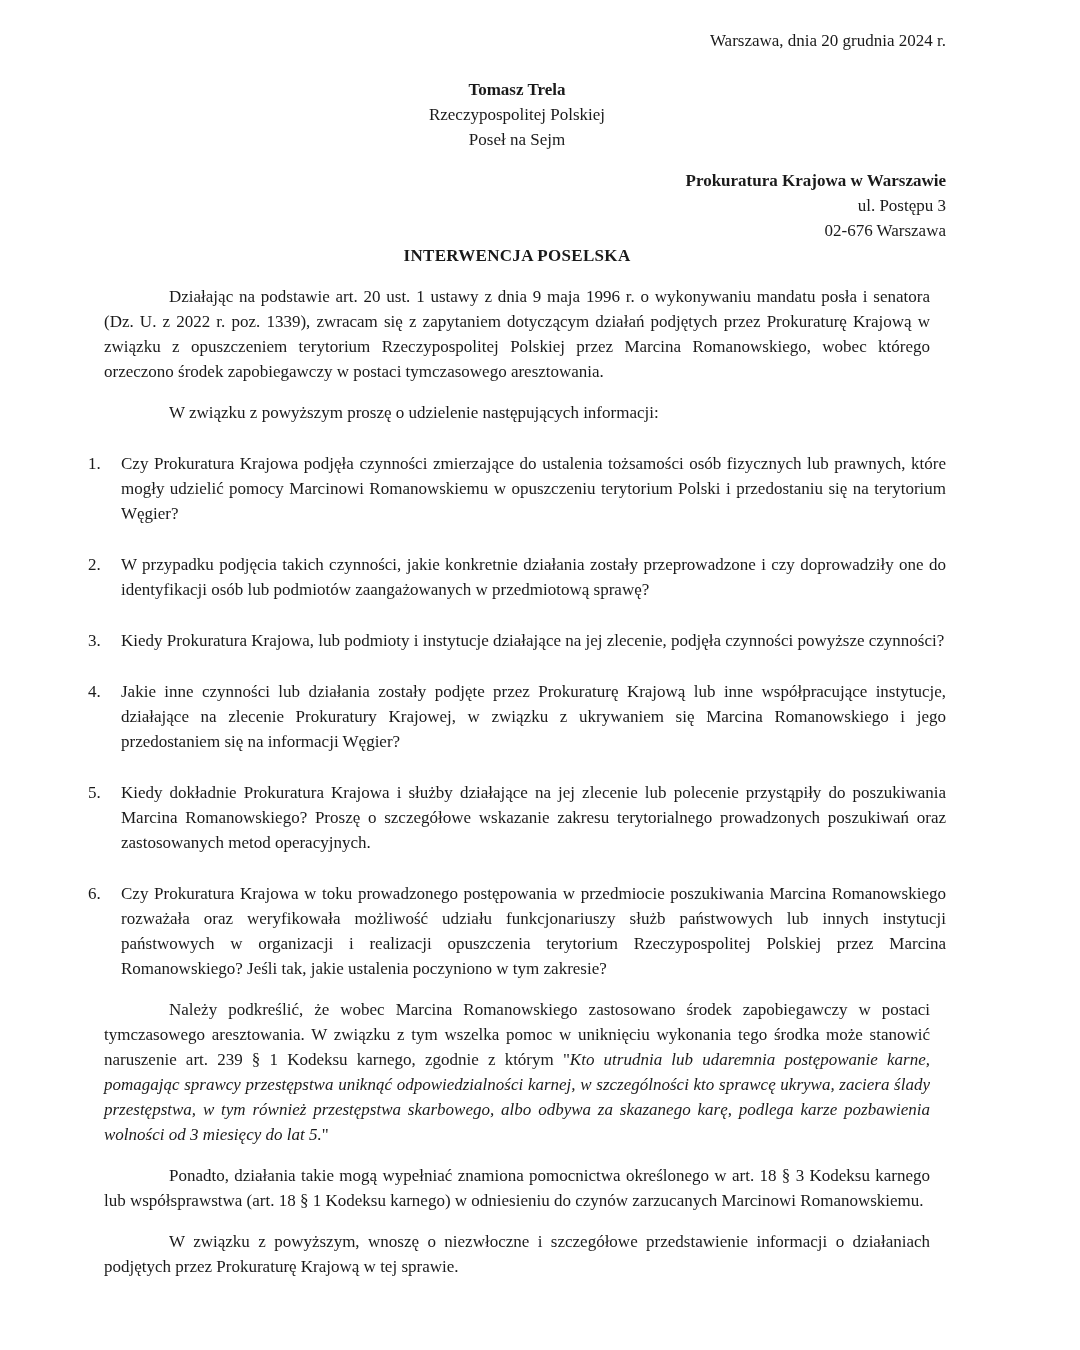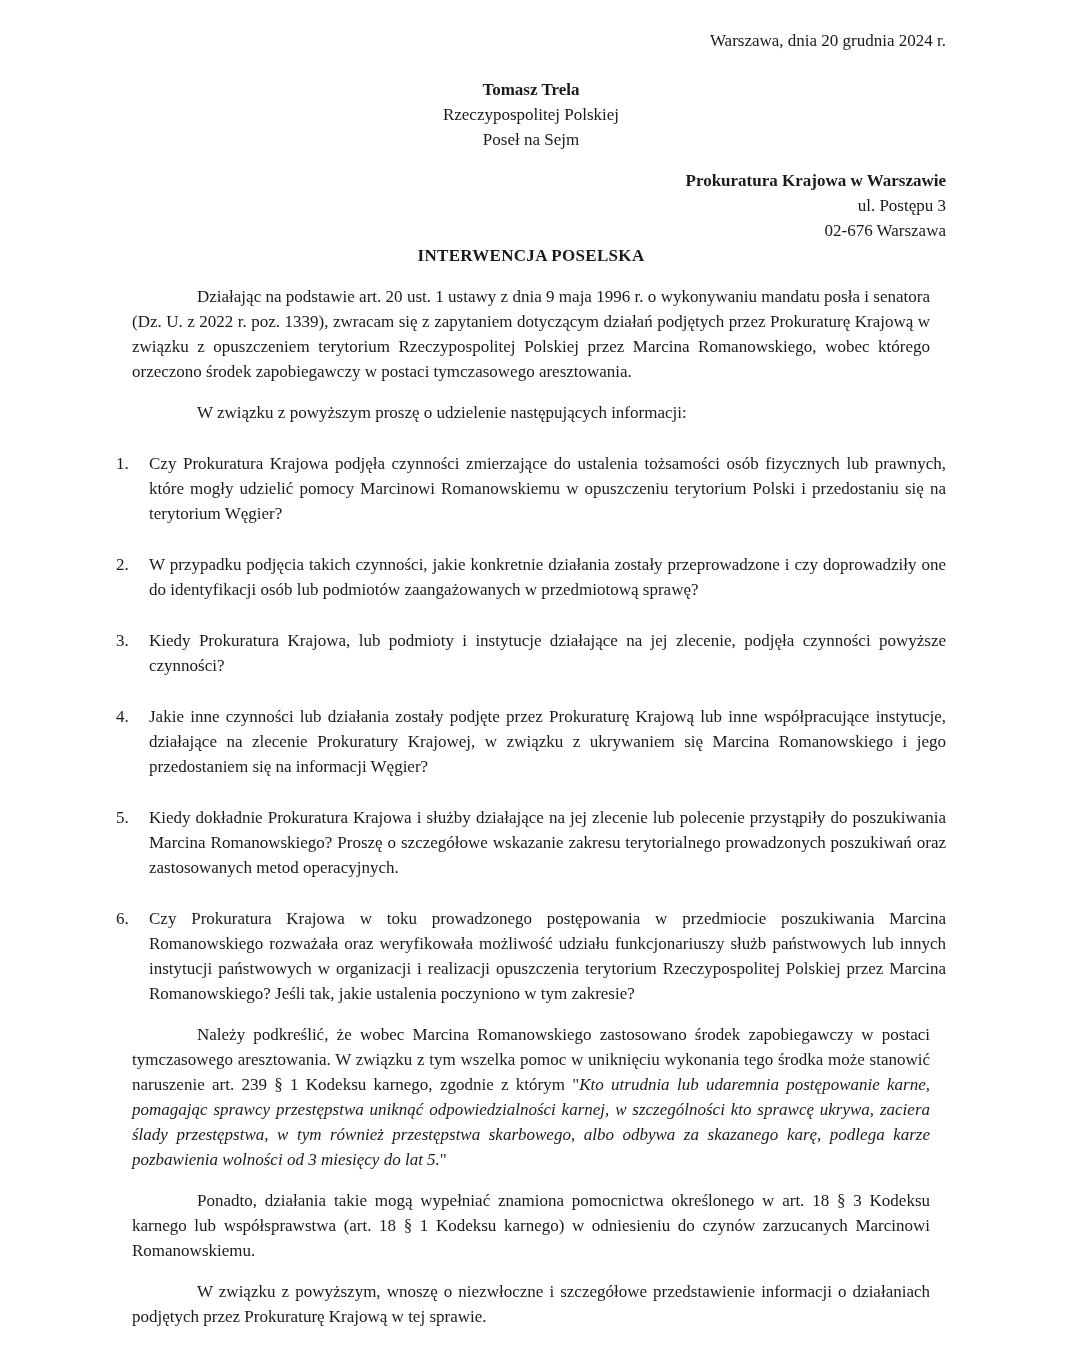--- a/index.html
+++ b/index.html
@@ -13,21 +13,21 @@
     overflow: hidden;
     font-family: "Liberation Serif", "DejaVu Serif", serif;
     font-size: 17px;
     line-height: 25px;
     color: #1a1a1a;
   }
   .page {
     box-sizing: border-box;
     width: 1064px;
     height: 1350px;
-    padding: 28px 118px 0 116px;
+    padding: 28px 118px 0 88px;
   }
   .date-line {
     text-align: right;
   }
   .sender {
     margin-top: 24px;
     text-align: center;
   }
   .sender .name { font-weight: bold; }
   .recipient {

